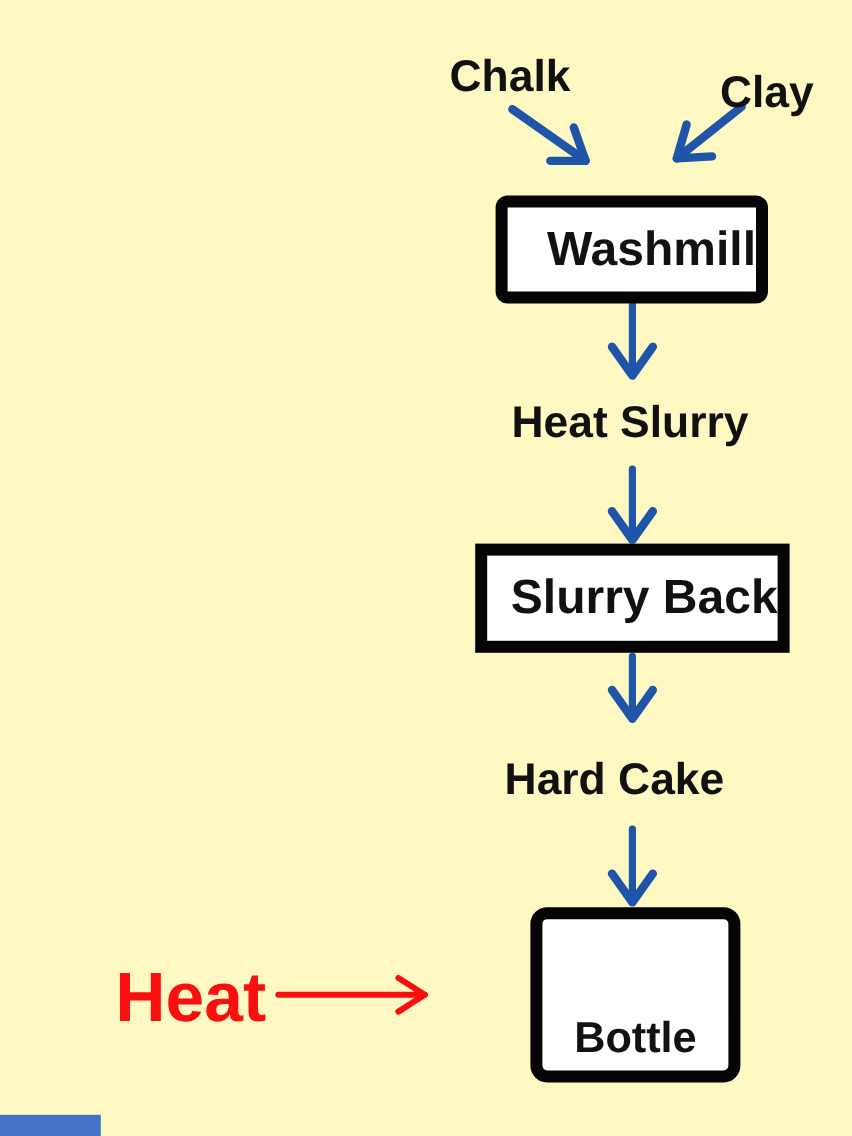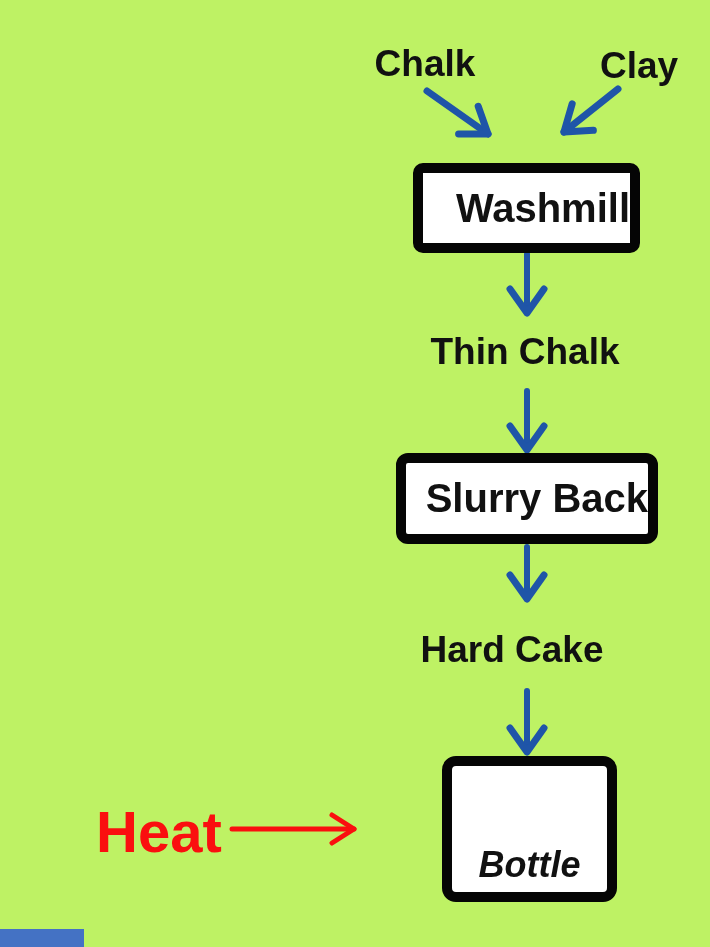--- a/index.html
+++ b/index.html
@@ -1,40 +1,40 @@
 <!DOCTYPE html>
 <html><head>
 <meta charset="utf-8">
 <style>
   html, body { margin: 0; padding: 0; background: #ffffff; }
   .stage {
     position: relative;
     width: 710px;
     height: 947px;
-    background: #bef264;
+    background: #fef9c3;
     overflow: hidden;
     font-family: "Liberation Sans", sans-serif;
     font-weight: 700;
   }
   .arrows {
     position: absolute;
     left: 0; top: 0;
     width: 710px; height: 947px;
     pointer-events: none;
   }
   .lbl {
     position: absolute;
     text-align: center;
     color: #111111;
     font-weight: 700;
     line-height: 1.18;
     white-space: nowrap;
   }
   .lbl-chalk { left: 360px; top: 42px; width: 130px; font-size: 37px; }
-  .lbl-clay  { left: 574px; top: 44px; width: 130px; font-size: 37px; }
+  .lbl-clay  { left: 574px; top: 55px; width: 130px; font-size: 37px; }
   .lbl-thin  { left: 394px; top: 330px; width: 262px; font-size: 37px; }
   .lbl-hard  { left: 381px; top: 628px; width: 262px; font-size: 37px; }
   .lbl-heat  {
     left: 96px; top: 798px; width: 150px;
     font-size: 58px; color: #fa0f0f; text-align: left;
   }
   .box {
     position: absolute;
     box-sizing: border-box;
     border: 10px solid #050505;
@@ -44,26 +44,26 @@
     justify-content: flex-end;
     color: #111111;
     font-weight: 700;
   }
   .box-washmill {
     left: 413px; top: 163px; width: 227px; height: 90px;
     border-radius: 10px; font-size: 40px;
   }
   .box-slurryback {
     left: 396px; top: 453px; width: 262px; height: 91px;
-    border-radius: 12px; font-size: 40px;
+    border-radius: 0; font-size: 40px;
   }
   .box-kiln {
     left: 442px; top: 756px; width: 175px; height: 146px;
     border-radius: 14px; font-size: 36px;
-    flex-direction: column; line-height: 55px; font-style: italic;
+    flex-direction: column; line-height: 55px;
   }
   .bluebar {
     position: absolute;
     left: 0; top: 929px; width: 84px; height: 18px;
     background: #4472c4;
   }
 </style>
 </head>
 <body>
 
@@ -89,21 +89,21 @@
   </svg>
 
   <div class="lbl lbl-chalk">Chalk</div>
 
   <div class="lbl lbl-clay">Clay</div>
 
   <div class="box box-washmill">
     <span>Washmill</span>
   </div>
 
-  <div class="lbl lbl-thin">Thin Chalk</div>
+  <div class="lbl lbl-thin">Heat Slurry</div>
 
   <div class="box box-slurryback">
     <span>Slurry Back</span>
   </div>
 
   <div class="lbl lbl-hard">Hard Cake</div>
 
   <div class="box box-kiln">
     <span>Bottle</span>
   </div>

